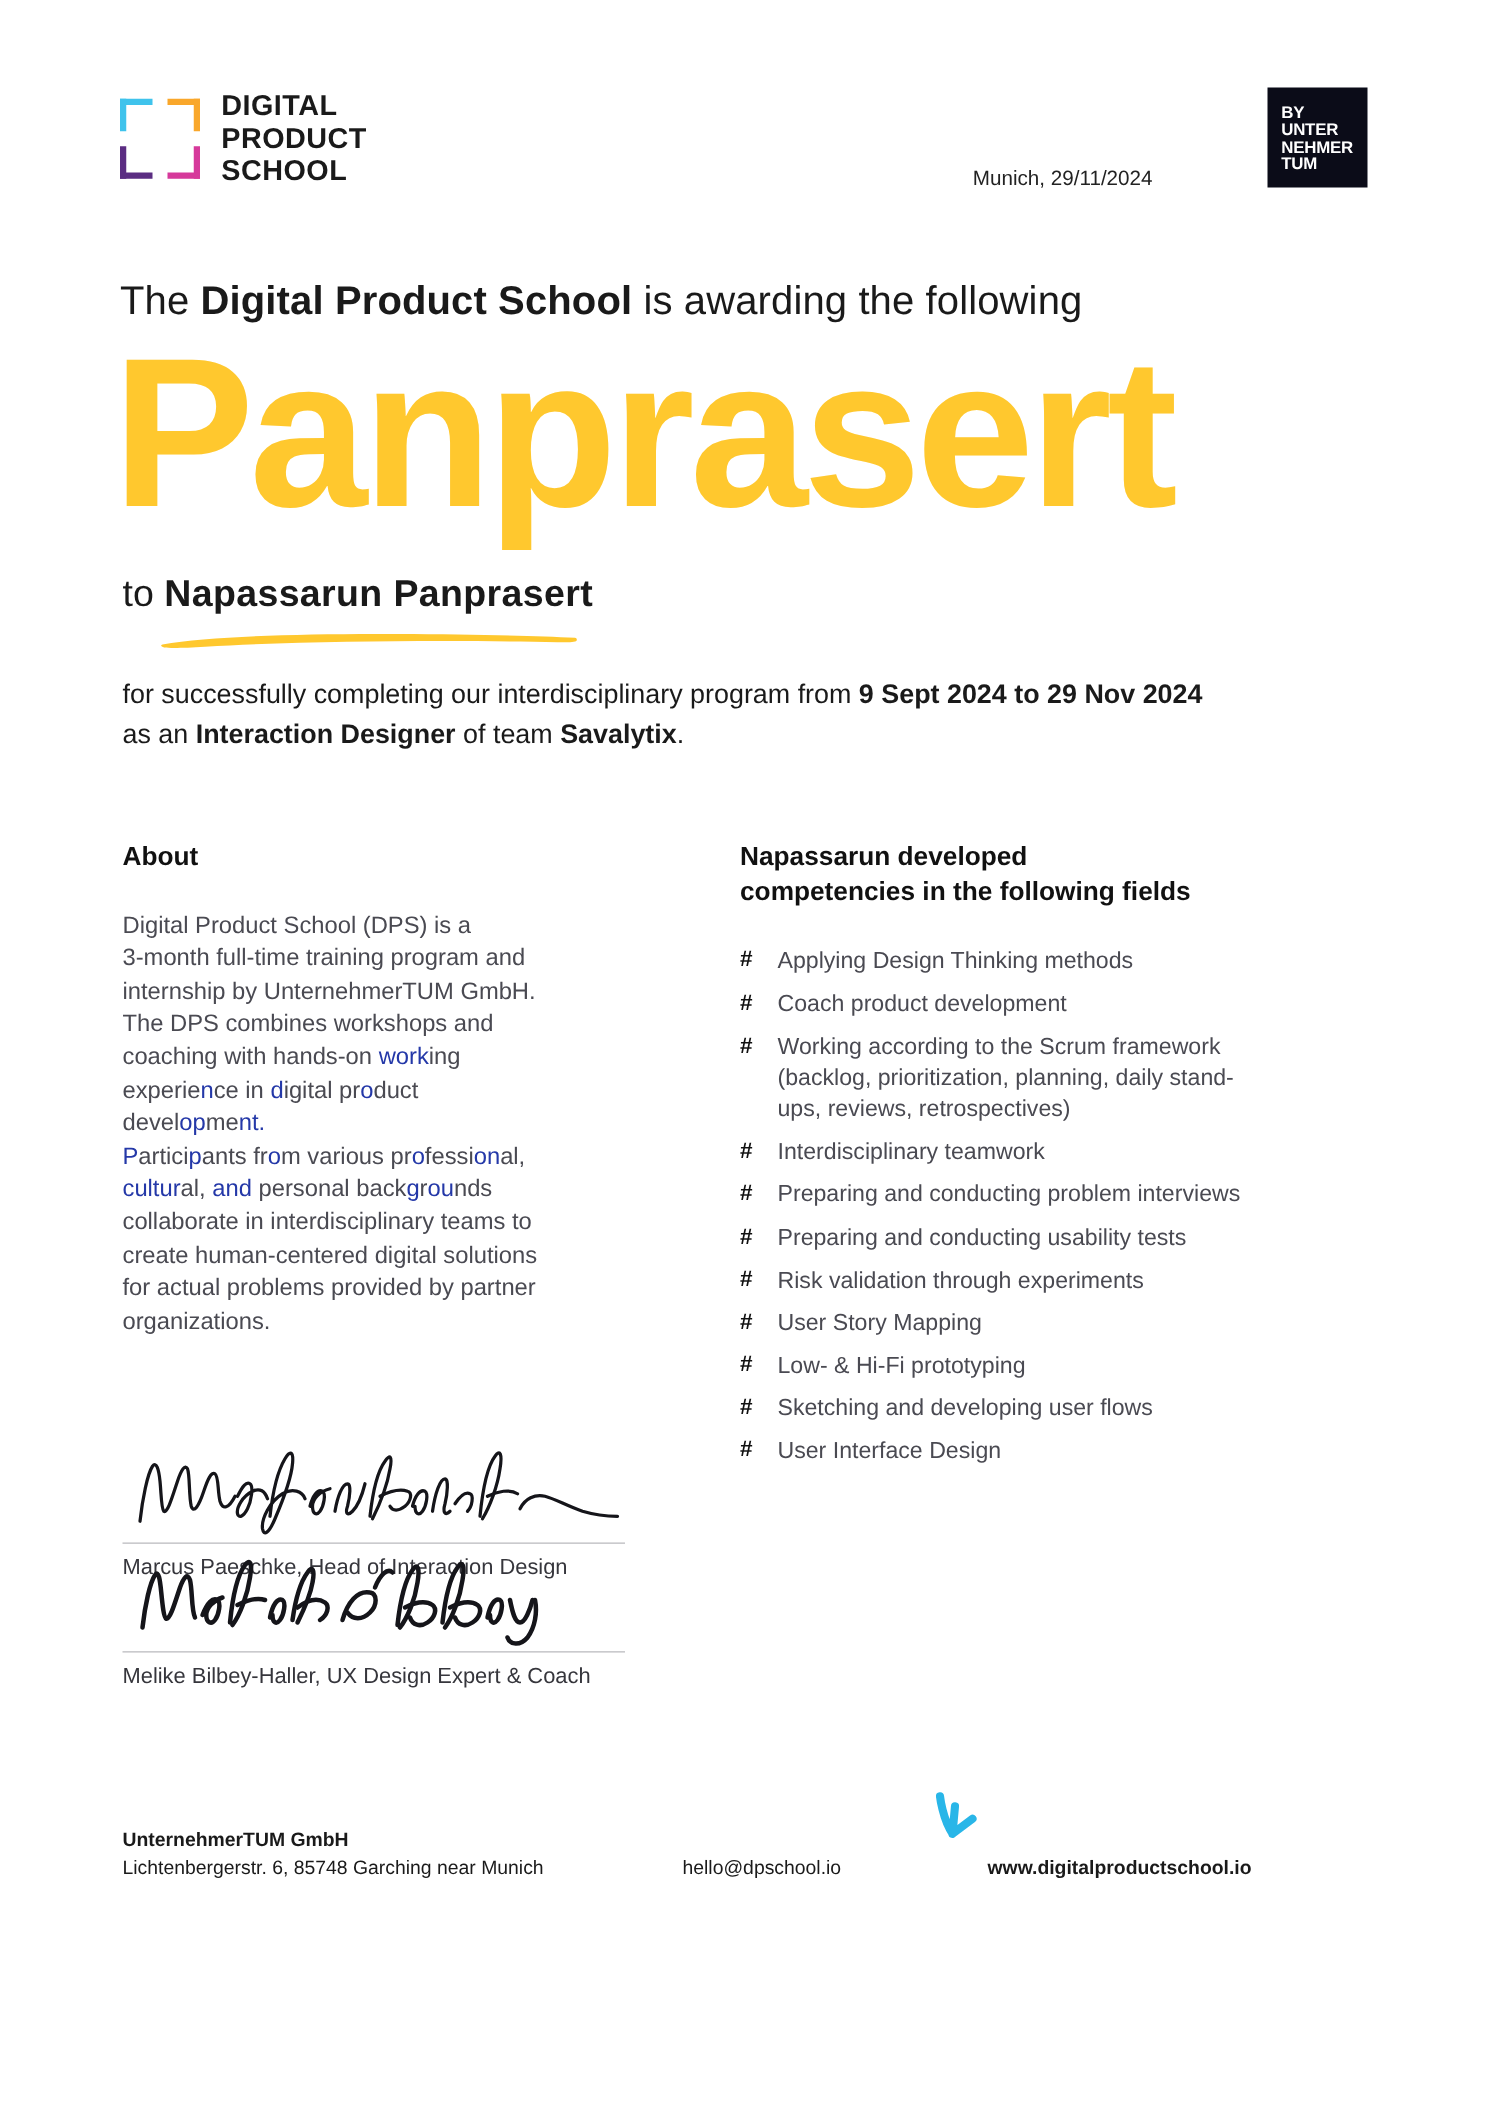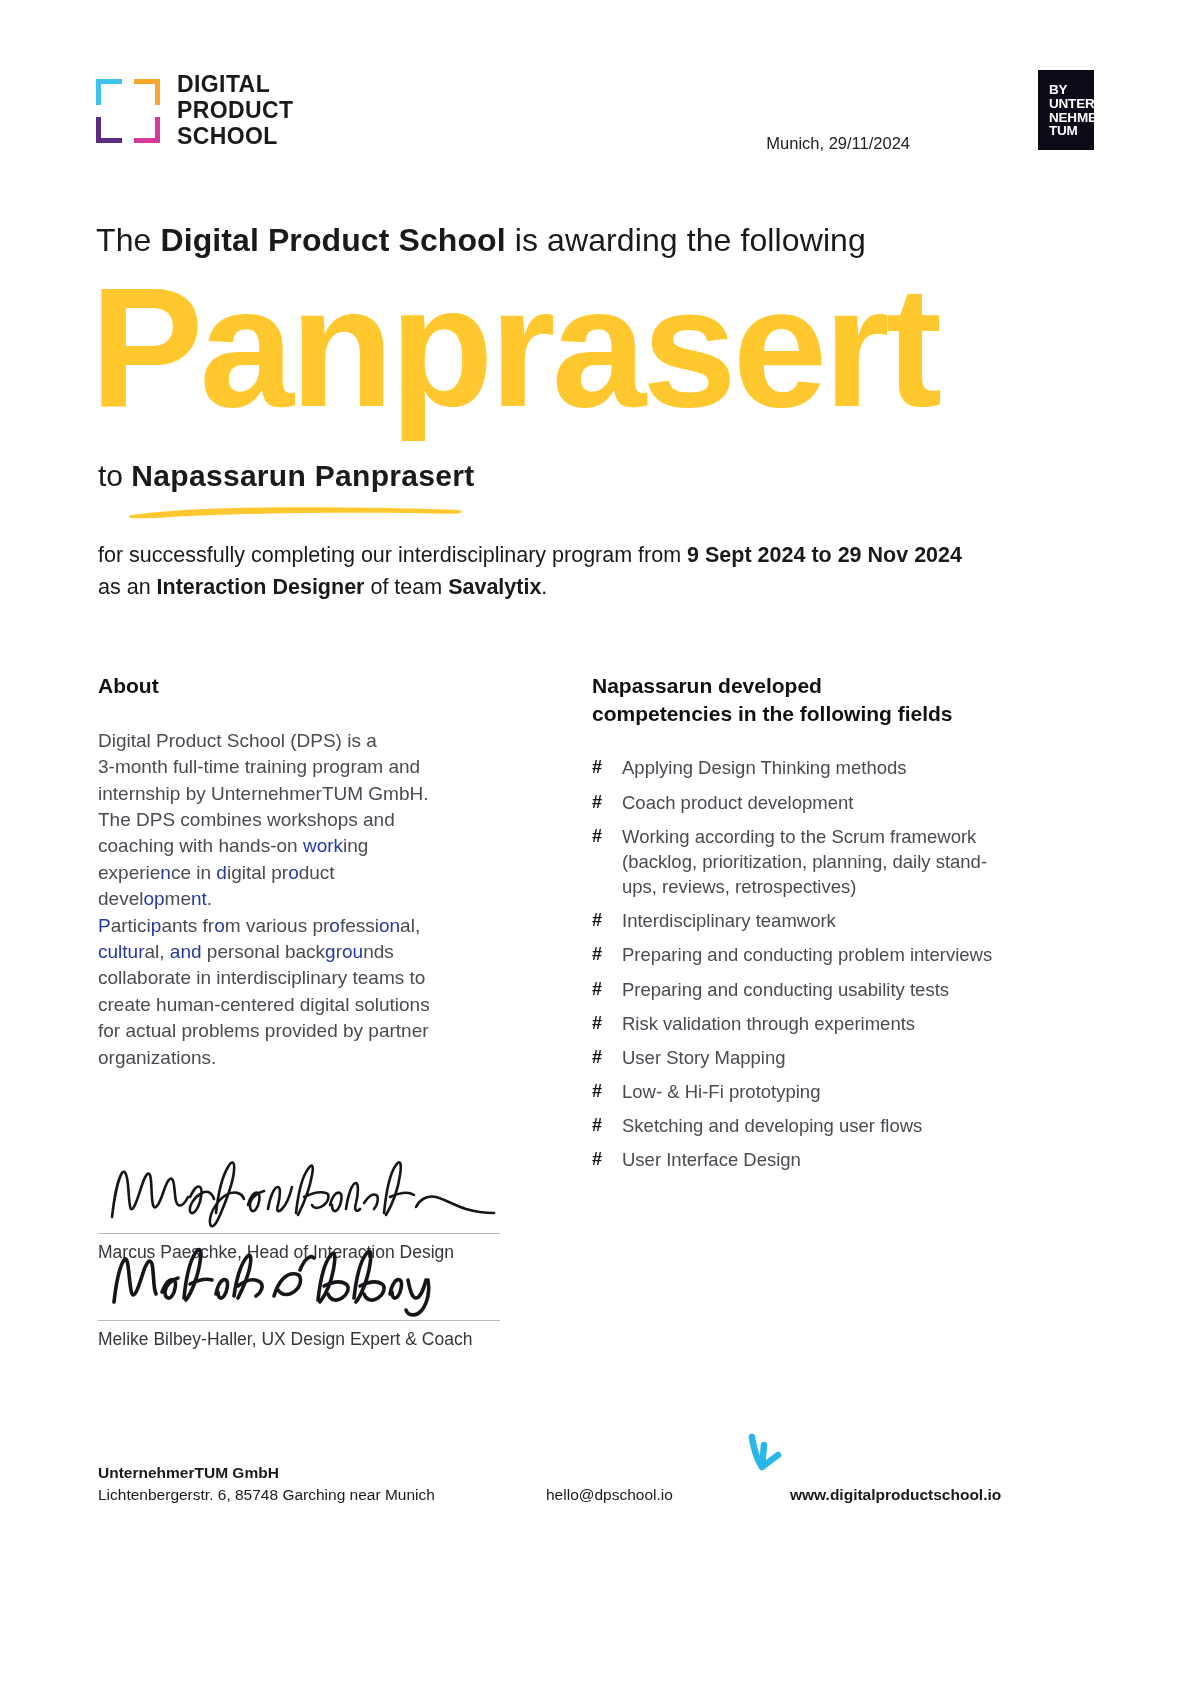--- a/index.html
+++ b/index.html
@@ -47,32 +47,32 @@
     font-weight: bold;
     font-size: 23px;
     line-height: 1.12;
     letter-spacing: 0.4px;
     color: #1a1a1a;
     text-transform: uppercase;
   }
 
   .header-date {
     position: absolute;
-    right: 280px;
+    right: 268px;
     top: 72px;
     font-size: 16.5px;
     color: #222;
     white-space: nowrap;
   }
 
   .logo-utum {
     position: absolute;
     right: 96px;
     top: 8px;
-    width: 56px; height: 80px;
+    width: 80px; height: 80px;
     background: #0B0C18;
     color: #fff;
     padding: 13px 0 0 11px;
     font-weight: bold;
     font-size: 13.5px;
     line-height: 1.02;
     letter-spacing: -0.2px;
   }
   .logo-utum div { white-space: nowrap; }
 

